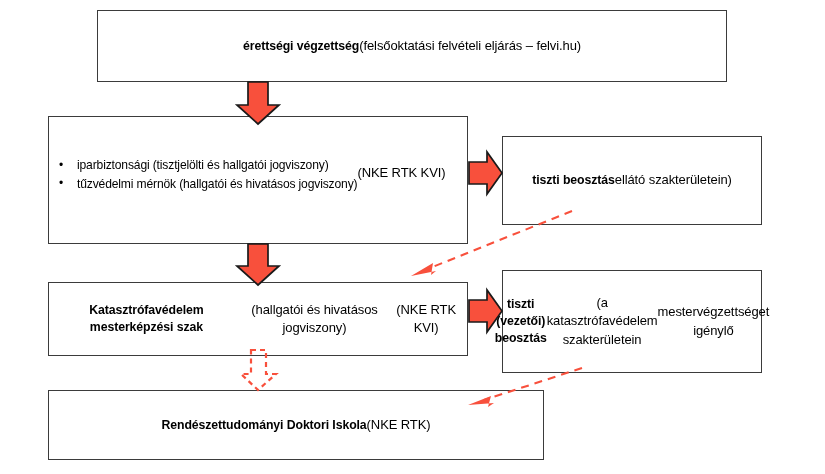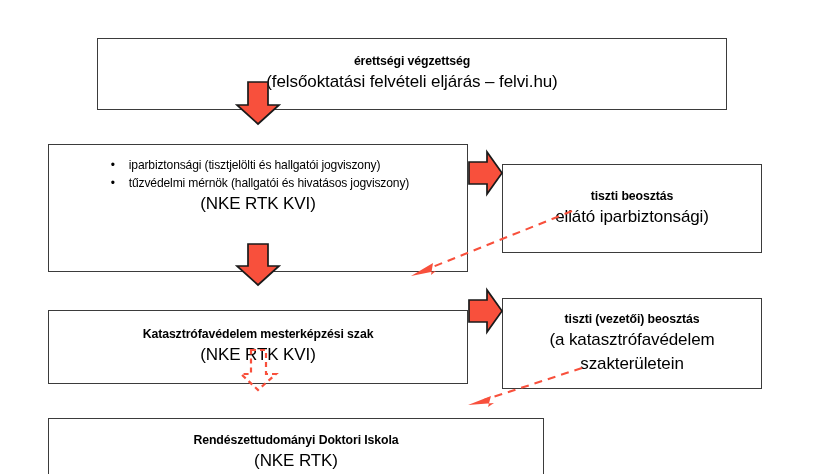--- a/index.html
+++ b/index.html
@@ -17,35 +17,34 @@
     height: 474px;
     background: #ffffff;
     overflow: hidden;
   }
   .node {
     position: absolute;
     box-sizing: border-box;
     border: 1.6px solid #3b3b3b;
     background: #ffffff;
     display: flex;
-    flex-direction: column;
+    flex-direction: row;
     justify-content: center;
     align-items: center;
     text-align: center;
     padding: 22px 6px;
-    margin-top: 28px;
   }
   .ttl {
     font-weight: bold;
     font-size: 12.3px;
     line-height: 1.38;
     letter-spacing: -0.1px;
   }
   .sub {
-    font-size: 17px;
+    font-size: 13px;
     line-height: 1.42;
     letter-spacing: -0.1px;
   }
   .bullets {
     list-style: none;
     margin: 2px 0 0 0;
     padding: 0;
     text-align: left;
     align-self: center;
   }
@@ -111,31 +110,33 @@
   <div class="node" style="left:48px; top:116px; width:420px; height:128px; justify-content:flex-start; padding-top:9px;">
     <ul class="bullets">
       <li>iparbiztonsági (tisztjelölti és hallgatói jogviszony)</li>
       <li>tűzvédelmi mérnök (hallgatói és hivatásos jogviszony)</li>
     </ul>
     <div class="sub" style="align-self:center;">(NKE RTK KVI)</div>
   </div>
 
   <div class="node" style="left:502px; top:136px; width:260px; height:89px;">
     <div class="ttl">tiszti beosztás</div>
-    <div class="sub">ellátó iparbiztonsági)</div>
+    <div class="sub">ellátó szakterületein)</div>
   </div>
 
   <div class="node" style="left:48px; top:282px; width:420px; height:74px;">
     <div class="ttl">Katasztrófavédelem mesterképzési szak</div>
+    <div class="sub">(hallgatói és hivatásos jogviszony)</div>
     <div class="sub">(NKE RTK KVI)</div>
   </div>
 
-  <div class="node" style="left:502px; top:270px; width:260px; height:91px;">
+  <div class="node" style="left:502px; top:270px; width:260px; height:103px;">
     <div class="ttl">tiszti (vezetői) beosztás</div>
     <div class="sub">(a katasztrófavédelem szakterületein</div>
+    <div class="sub">mestervégzettséget igénylő</div>
   </div>
 
   <div class="node" style="left:48px; top:390px; width:496px; height:70px;">
     <div class="ttl">Rendészettudományi Doktori Iskola</div>
     <div class="sub">(NKE RTK)</div>
   </div>
 
   <svg class="overlay" viewBox="0 0 825 474">
 
     <polygon class="solid-arrow" points="248,82 268,82 268,105 279,105 258,124 237,105 248,105"></polygon>

